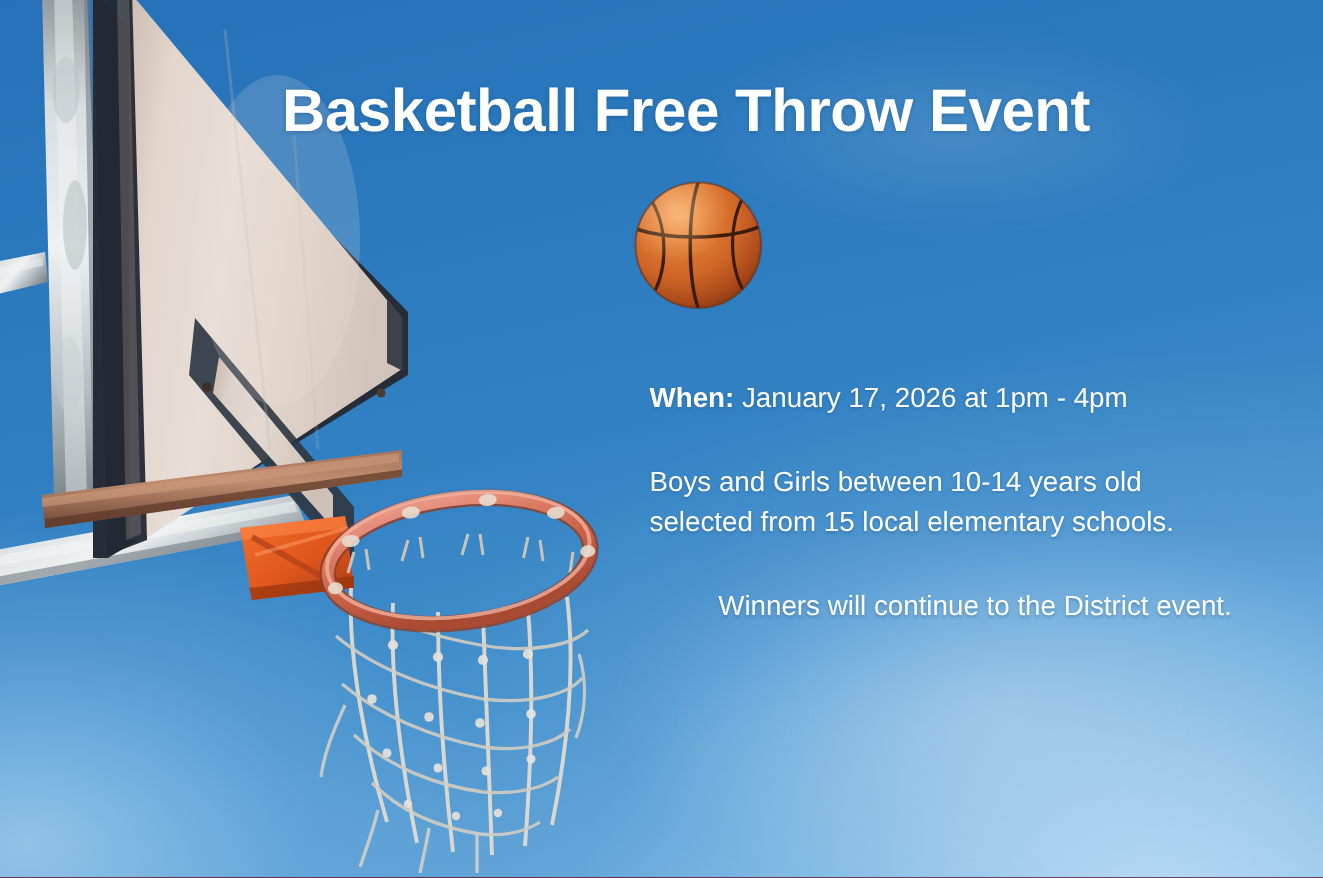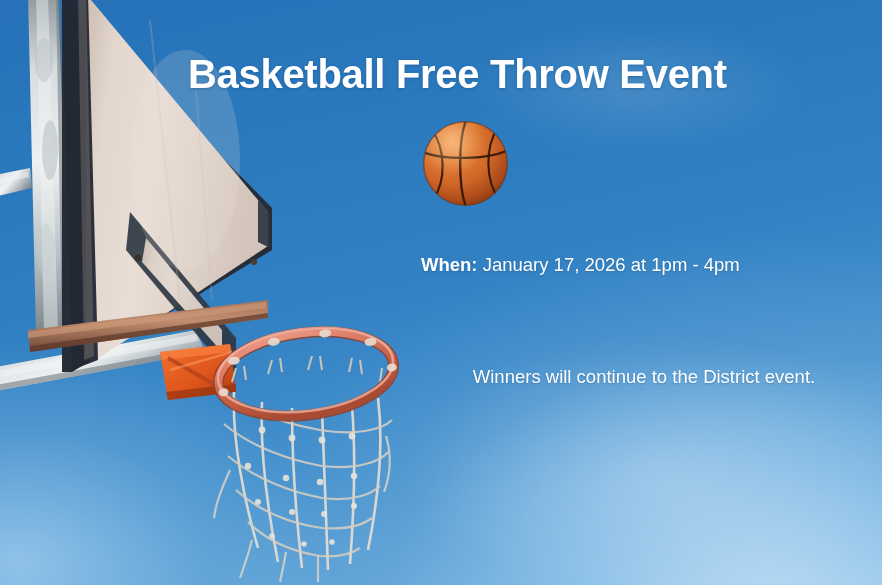--- a/index.html
+++ b/index.html
@@ -101,21 +101,21 @@
   .body-block {
     position: absolute;
     left: 417px;
     top: 251px;
     width: 450px;
     color: #ffffff;
     font-size: 18.5px;
     line-height: 27px;
     text-shadow: 0 1px 2px rgba(20,60,100,0.30);
   }
-  .para { margin: 0 0 29px 4px; }
+  .para { margin: 0 0 29px 16px; }
   .para:last-child { margin-bottom: 0; text-align: center; }
   .lead { font-weight: bold; }
 </style>
 </head>
 <body>
 
 <div class="poster">
 
   <div class="sky"></div>
   <div class="haze"></div>
@@ -333,21 +333,22 @@
 
   <div class="body-block">
 
     <p class="para">
       <span class="lead">When:</span>
       <span>January 17, 2026 at 1pm - 4pm</span>
     </p>
 
 
     <p class="para">
-      <br>
+      <span>Boys and Girls between 10-14 years old</span><br>
+      <span>selected from 15 local elementary schools.</span>
     </p>
 
     <p class="para">
       <span>Winners will continue to the District event.</span>
     </p>
 
   </div>
 </div>
 
 </body></html>

